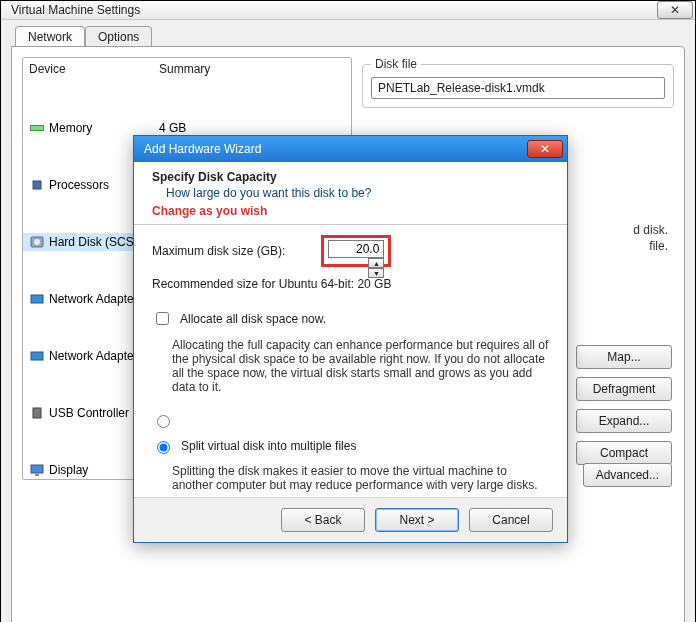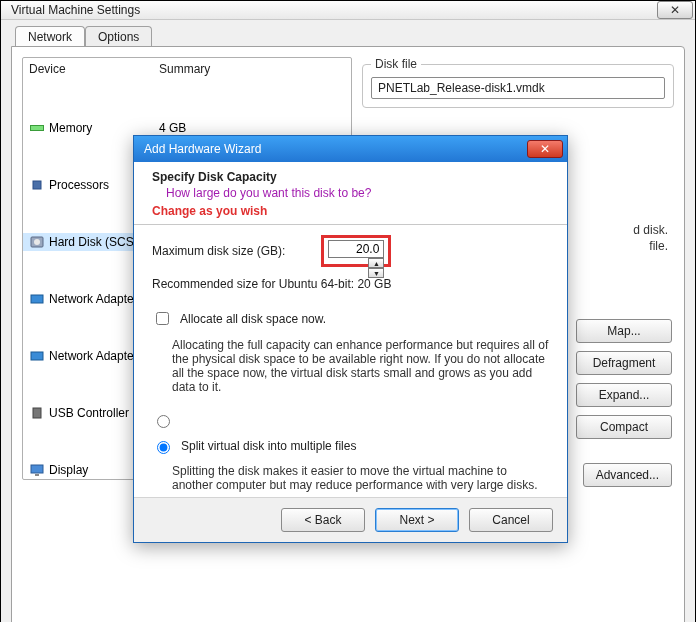--- a/index.html
+++ b/index.html
@@ -56,21 +56,21 @@
   .right-col { flex: 1; display: flex; flex-direction: column; }
   fieldset.group {
     border: 1px solid #c4c4c4; border-radius: 4px; padding: 6px 8px 8px 8px;
     margin: 0 0 10px 0; background: #fff;
   }
   fieldset.group legend { color: #333; padding: 0 4px; }
   .textfield {
     width: 100%; height: 22px; border: 1px solid #8a8a8a; border-radius: 2px;
     padding: 2px 6px; background: #fff; color: #222;
   }
-  .side-btns { display: flex; flex-direction: column; gap: 8px; align-items: flex-end; margin-top: 32px; }
+  .side-btns { display: flex; flex-direction: column; gap: 8px; align-items: flex-end; margin-top: 58px; }
   .side-btns .btn { min-width: 96px; }
   .bottom-bar {
     padding: 8px 12px; background: #f0f0f0; border-top: 1px solid #cfcfcf;
     display: flex; justify-content: flex-end; gap: 10px;
   }
 
   
   .wizard {
     position: absolute; left: 132px; top: 134px; width: 435px; height: 408px;
     border: 1px solid #1e66b4; background: #fff; box-shadow: 0 4px 18px rgba(0,0,0,0.35);
@@ -83,21 +83,21 @@
   .wiz-title .t { flex: 1; font-weight: 400; }
   .wiz-close {
     width: 36px; height: 18px; border: 1px solid #8a1a1a; border-radius: 3px;
     background: linear-gradient(#f47a6a,#cf3a22); display: flex; align-items: center; justify-content: center;
     color: #fff;
   }
   .wiz-head {
     padding: 8px 18px 6px 18px; border-bottom: 1px solid #c8c8c8; background: #fff;
   }
   .wiz-head .h { font-weight: bold; color: #222; }
-  .wiz-head .s { color: #a21caf; margin-left: 14px; margin-top: 2px; }
+  .wiz-head .s { color: #0c4a6e; margin-left: 14px; margin-top: 2px; }
   .annot { color: #e03030; text-align: left; font-weight: bold; margin-top: 4px; }
   .wiz-body { flex: 1; padding: 10px 18px; color: #222; overflow: hidden; }
   .row { display: flex; align-items: center; gap: 8px; margin-bottom: 10px; }
   .spin-wrap {
     display: flex; align-items: flex-end; border: 3px solid #e03030; padding: 2px 4px;
     height: 32px;
     flex-direction: column;
   }
   .spin-input {
     width: 56px; text-align: right; border: 1px solid #7a7a7a; background: #fff; padding: 1px 4px; height: 22px;

